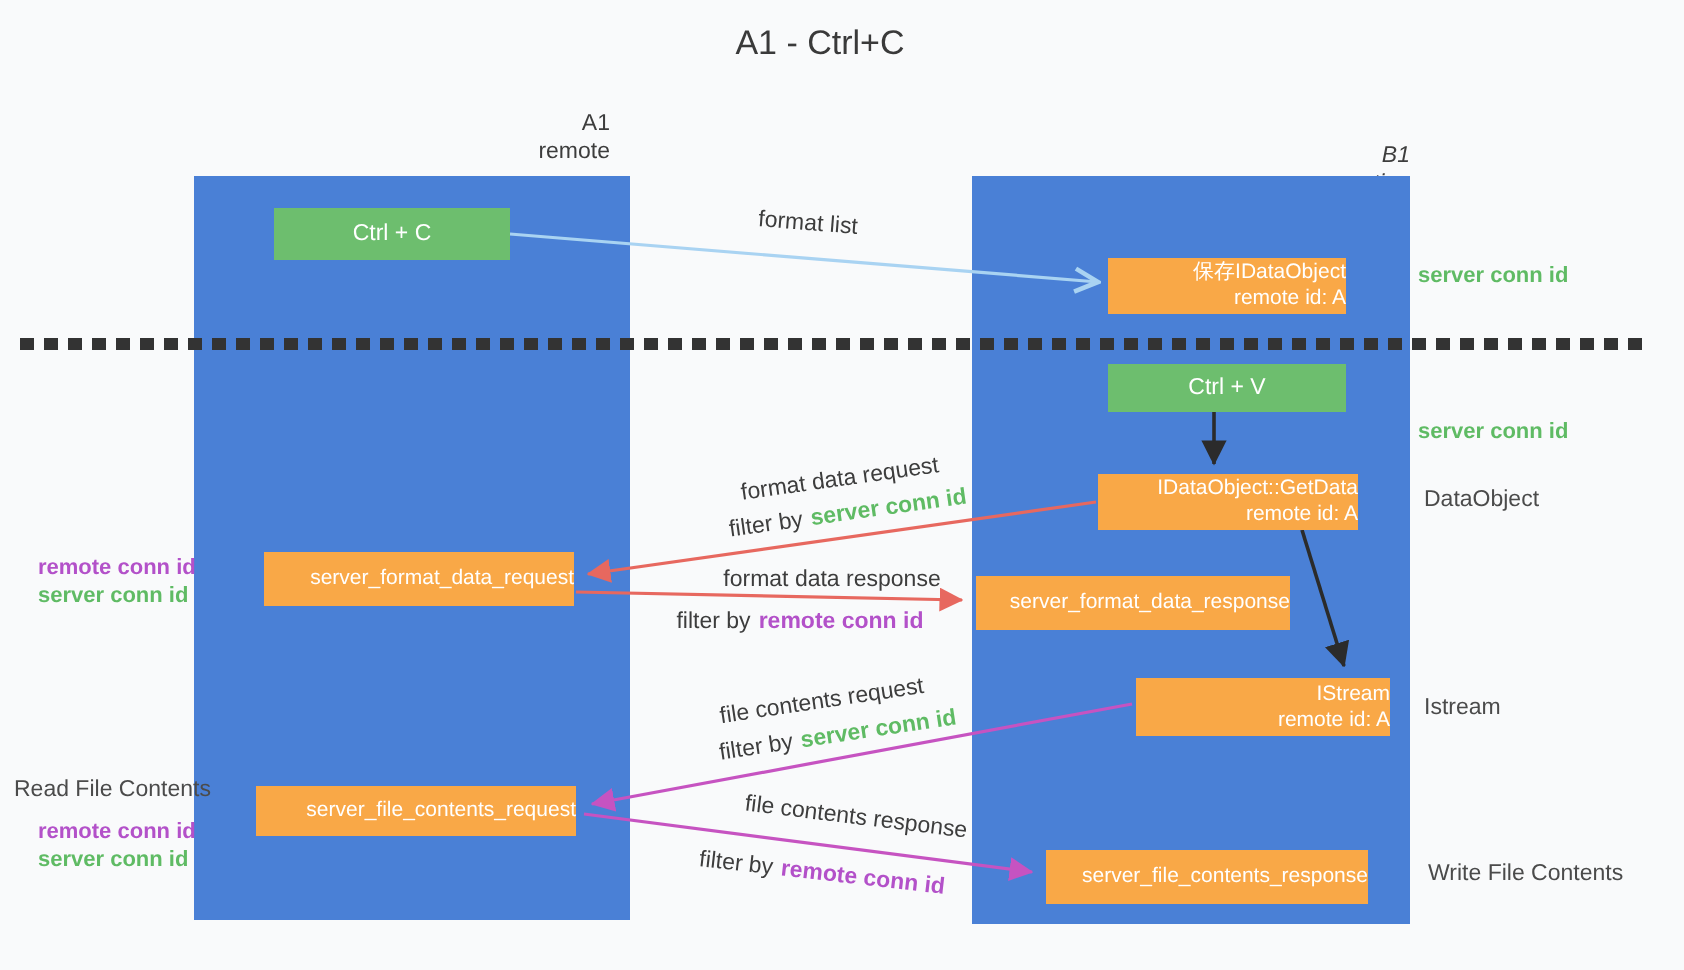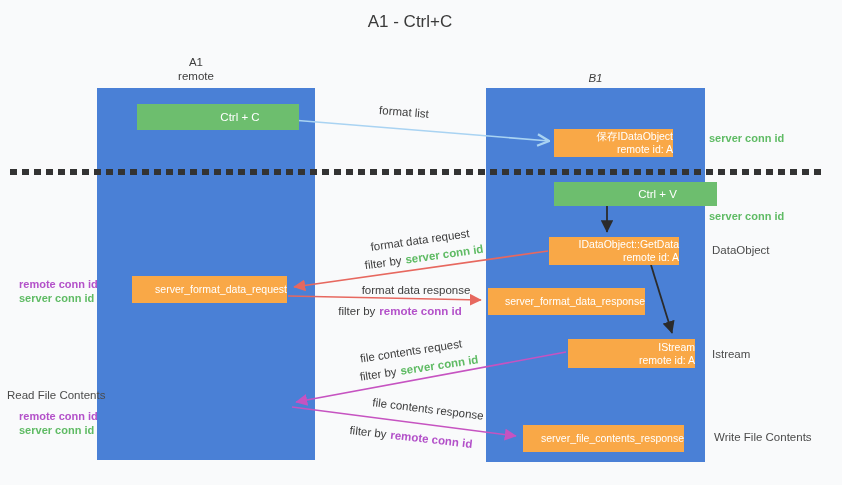--- a/index.html
+++ b/index.html
@@ -10,34 +10,34 @@
   html,body{margin:0;padding:0;}
   body{font-family:"Liberation Sans", sans-serif; background:#f2f2f2;}
   #stage{position:relative; width:842px; height:485px; background:#F9FAFB; overflow:hidden;}
 
   .title{position:absolute; left:0; top:11px; width:820px; text-align:center;
          font-size:17px; line-height:22px; color:#3A3A3A;}
 
   .lane{position:absolute; background:var(--lane-blue);}
   #lane-a{left:97px; top:88px; width:218px; height:372px;}
   #lane-b{left:486px; top:88px; width:219px; height:374px;}
-  .lane-header{position:absolute; text-align:center; color:#3D3D3D;
+  .lane-header{position:absolute; text-align:right; color:#3D3D3D;
                font-size:11.5px; line-height:14px;}
   #lane-a-header{left:87px; top:55px; width:218px;}
   #lane-b-header{left:486px; top:71px; width:219px;font-style:italic;}
 
   .dotted{position:absolute; left:10px; top:169px; width:814px; height:6px; z-index:3;
           background:repeating-linear-gradient(to right,#333 0 7px, transparent 7px 12px);}
 
   svg.arrows{position:absolute; left:0; top:0; z-index:4;}
 
   .node{position:absolute; z-index:5; display:flex; flex-direction:column;
         align-items:center; justify-content:center; color:#fff; text-align:center;
         white-space:nowrap;}
-  .node.green{background:var(--node-green); font-size:11.5px;padding-left:44px;}
+  .node.green{background:var(--node-green); font-size:11.5px;}
   .node.orange{background:var(--node-orange); font-size:10.5px; line-height:13px;align-items:flex-end;}
   #n-ctrl-c{left:137px; top:104px; width:118px; height:26px;}
   #n-save{left:554px; top:129px; width:119px; height:28px;}
   #n-ctrl-v{left:554px; top:182px; width:119px; height:24px;}
   #n-getdata{left:549px; top:237px; width:130px; height:28px;}
   #n-fmt-req{left:132px; top:276px; width:155px; height:27px;}
   #n-fmt-res{left:488px; top:288px; width:157px; height:27px;}
   #n-istream{left:568px; top:339px; width:127px; height:29px;}
   #n-file-req{left:128px; top:393px; width:160px; height:25px;}
   #n-file-res{left:523px; top:425px; width:161px; height:27px;}
@@ -117,20 +117,23 @@
   <div class="node orange" id="n-fmt-req">
     <span>server_format_data_request</span>
   </div>
   <div class="node orange" id="n-fmt-res">
     <span>server_format_data_response</span>
   </div>
   <div class="node orange" id="n-istream">
     <span>IStream</span>
     <span>remote id: A</span>
   </div>
+  <div class="node orange" id="n-file-req">
+    <span>server_file_contents_request</span>
+  </div>
   <div class="node orange" id="n-file-res">
     <span>server_file_contents_response</span>
   </div>
 
   <div class="alabel" style="left:404px; top:112px; --r:4.5deg">format list</div>
 
   <div class="alabel" style="left:420px; top:240px; --r:-8deg">format data request</div>
   <div class="alabel" style="left:424px; top:257px; --r:-8deg">
     <span class="pre">filter by</span><span class="key-green">server conn id</span>
   </div>

